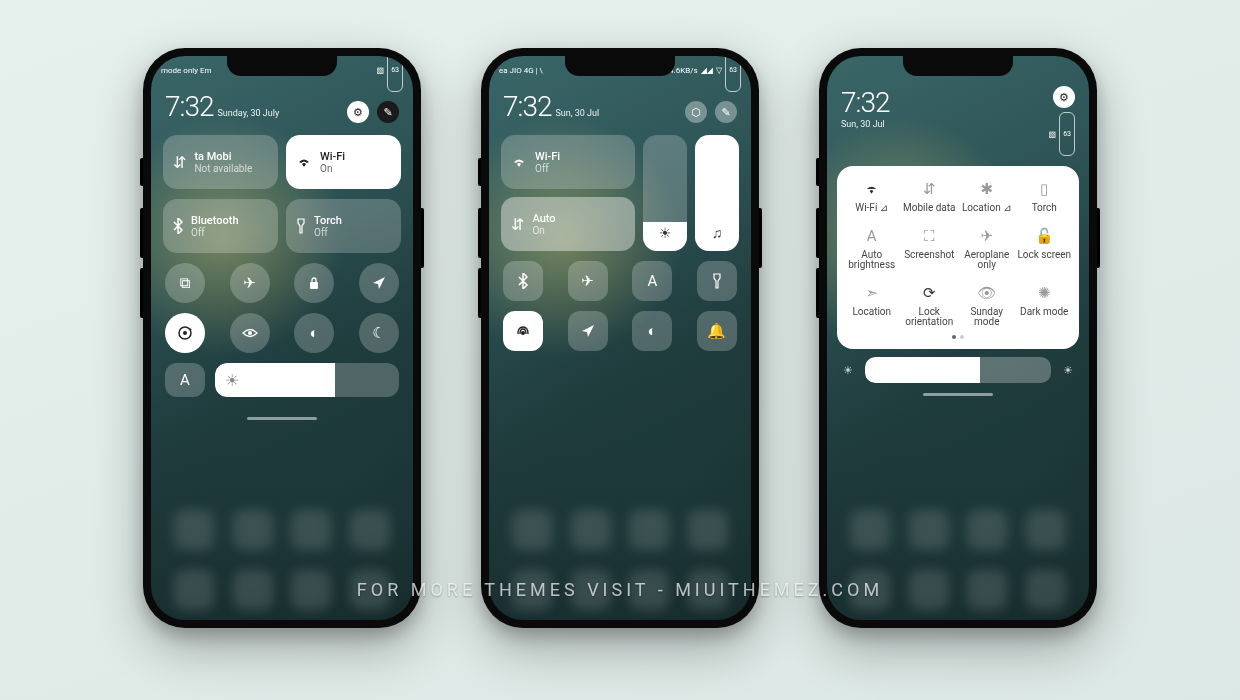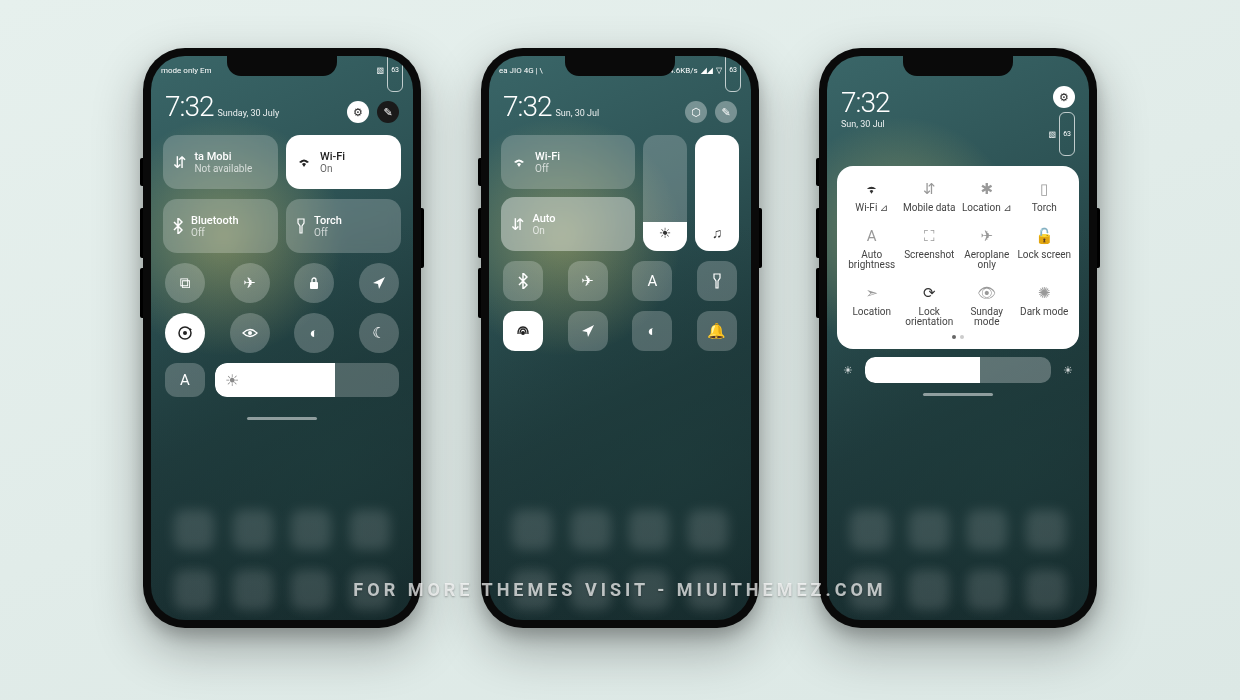--- a/index.html
+++ b/index.html
@@ -11,21 +11,21 @@
   overflow: hidden;
   position: relative;
 }
 .watermark {
   position: absolute;
   bottom: 100px;
   left: 50%;
   transform: translateX(-50%);
   color: rgba(255,255,255,0.7);
   font-size: 18px;
-  font-weight: 700;
+  font-weight: 400;
   letter-spacing: 4px;
   text-shadow: 0 1px 2px rgba(0,0,0,0.3);
   z-index: 50;
   pointer-events: none;
 }
 .stage {
   display: flex;
   justify-content: center;
   gap: 60px;
   padding-top: 48px;

